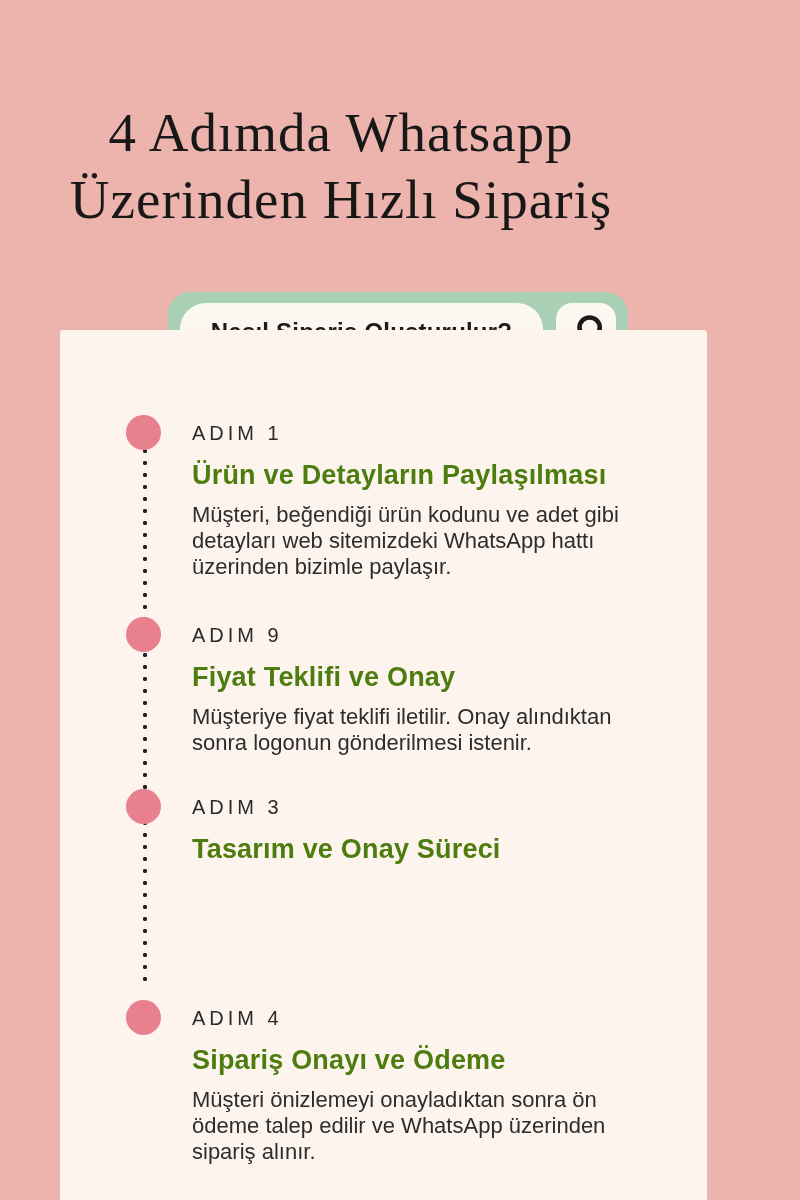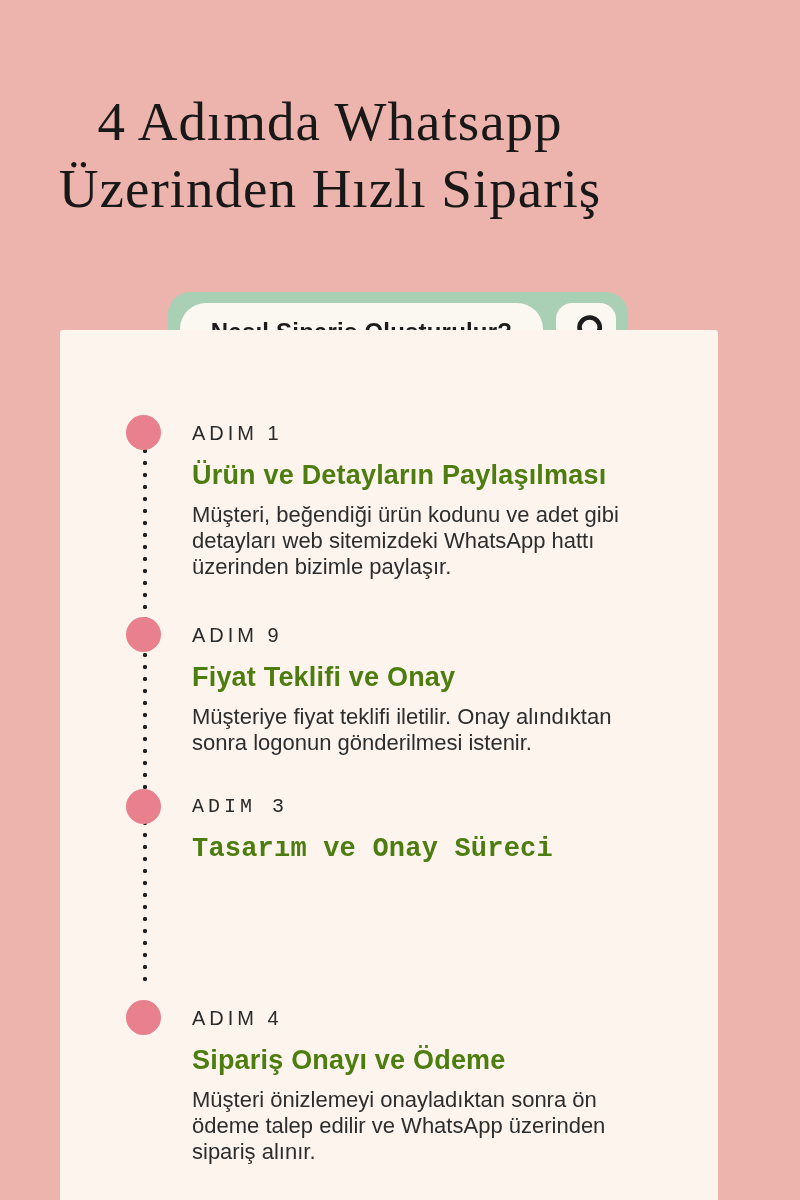--- a/index.html
+++ b/index.html
@@ -6,21 +6,21 @@
   body {
     width: 800px; height: 1200px; overflow: hidden; position: relative;
     background: var(--bg, #ecb4ac);
     font-family: "Liberation Sans", sans-serif;
     color: #1b1b1b;
   }
   .page { position: absolute; inset: 0; }
 
   
   .title {
-    position: absolute; top: 88px; left: 0; width: 660px; margin: 0;
+    position: absolute; top: 88px; left: 0; width: 660px; margin: 11px;
     text-align: center;
     font-family: "Liberation Serif", serif;
     font-weight: 400;
     font-size: 55px;
     line-height: 1.22;
     letter-spacing: 1px;
     color: #181818;
   }
 
   
@@ -47,36 +47,35 @@
     display: flex; align-items: center; justify-content: center;
     cursor: pointer;
   }
   .search-btn svg { display: block; }
 
   
   .card {
     position: absolute; left: 60px; top: 330px; width: 647px; height: 870px;
     background: var(--card, #fdf4ee);
     border-radius: 3px 3px 0 0;
-    padding-left: 11px;
   }
 
   
   .timeline-line {
     position: absolute; left: 83px; top: 103px; width: 4px; height: 548px;
     background-image: radial-gradient(circle, #222 1.9px, transparent 2.4px);
     background-size: 4px 12px;
     background-repeat: repeat-y;
   }
 
   
   .step { position: absolute; left: 132px; width: 548px; }
   .step-1 { top: 88px; }
   .step-2 { top: 290px; }
-  .step-3 { top: 462px; font-family: Liberation Mono, monospace; }
+  .step-3 { top: 462px; }
   .step-4 { top: 673px; }
 
   .dot {
     position: absolute; left: -66px; top: -3px;
     width: 35px; height: 35px; border-radius: 50%;
     background: var(--dot, #e8808e);
   }
   .step-label {
     font-size: 20px; line-height: 30px;
     letter-spacing: 4px;

